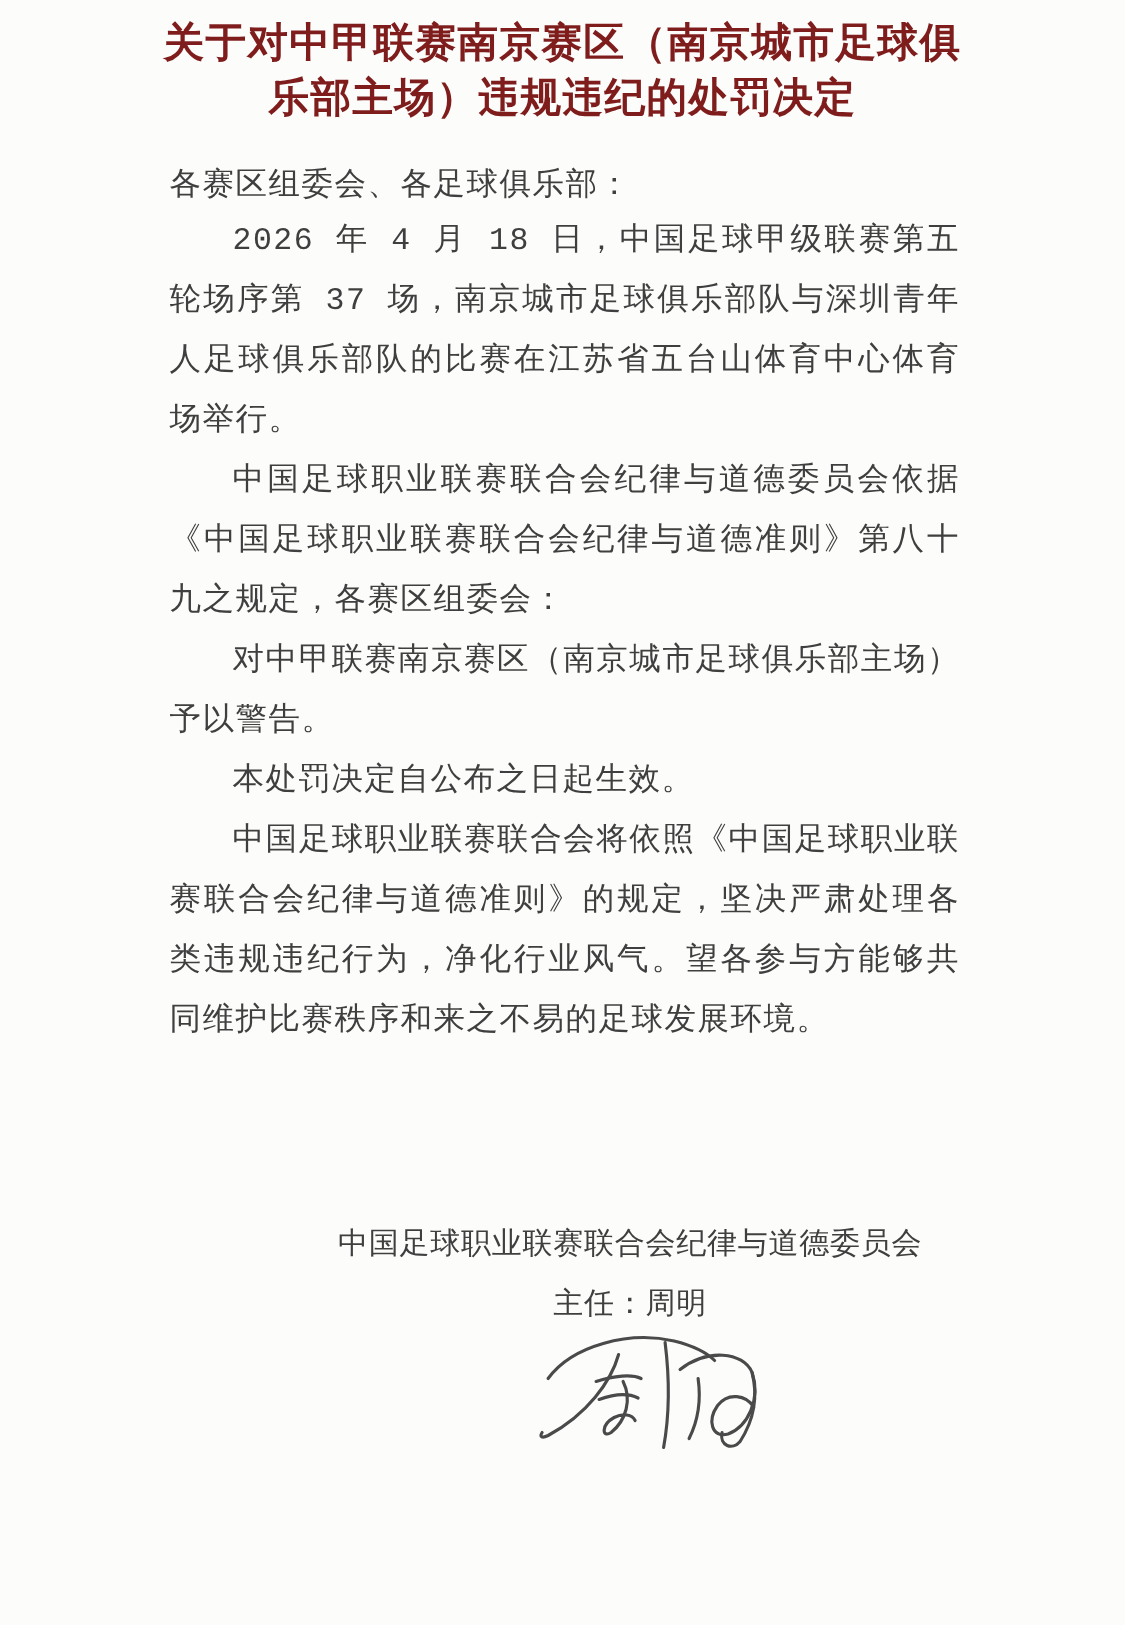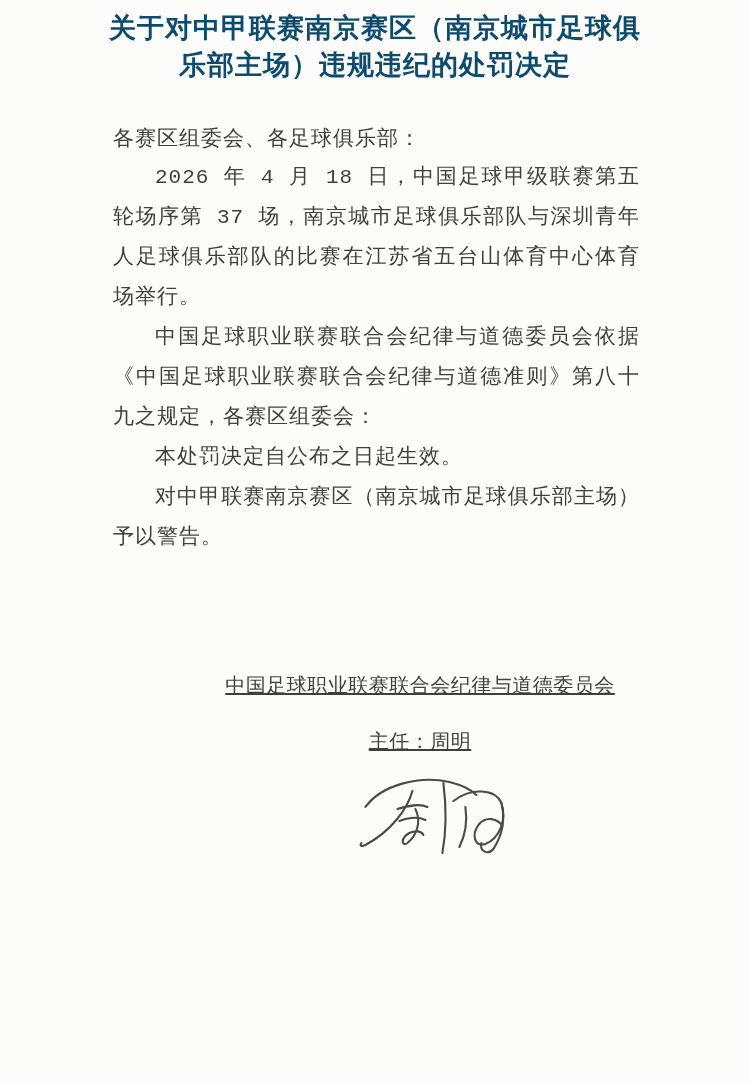--- a/index.html
+++ b/index.html
@@ -19,25 +19,25 @@
     height: 1083px;
     box-sizing: border-box;
   }
   .title {
     width: 540px;
     margin: 10px auto 0;
     text-align: center;
     font-size: 27px;
     line-height: 37px;
     font-weight: bold;
-    color: #0c4a6e;
+    color: #7f1d1d;
     letter-spacing: 1px;
   }
   .content {
-    margin: 34px 110px 0 113px;
+    margin: 18px 110px 0 113px;
     color: #3f3f3f;
     font-size: 21px;
     line-height: 40px;
     letter-spacing: 1px;
     text-align: justify;
   }
   .content p {
     margin: 0;
   }
   .salutation {
@@ -50,22 +50,21 @@
   .closing {
     width: 660px;
     margin: 107px 0 0 90px;
     text-align: center;
     color: #3f3f3f;
     font-size: 20px;
     line-height: 40px;
     letter-spacing: 0.5px;
   }
   .closing p {
-    margin: 16px;
-    text-decoration: underline;
+    margin: 0;
   }
   .signature-wrap {
     position: relative;
     height: 80px;
     margin-top: -4px;
   }
   .signature-wrap svg {
     position: absolute;
     left: 50%;
     top: 0;
@@ -76,22 +75,23 @@
 <body>
 
 <div class="page">
 
   <h1 class="title">关于对中甲联赛南京赛区（南京城市足球俱乐部主场）违规违纪的处罚决定</h1>
 
   <div class="content">
     <p class="salutation">各赛区组委会、各足球俱乐部：</p>
     <p class="para">2026 年 4 月 18 日，中国足球甲级联赛第五轮场序第 37 场，南京城市足球俱乐部队与深圳青年人足球俱乐部队的比赛在江苏省五台山体育中心体育场举行。</p>
     <p class="para">中国足球职业联赛联合会纪律与道德委员会依据《中国足球职业联赛联合会纪律与道德准则》第八十九之规定，各赛区组委会：</p>
+    <p class="para">对中甲联赛南京赛区（南京城市足球俱乐部主场）予以警告。</p>
     <p class="para">本处罚决定自公布之日起生效。</p>
-    <p class="para">对中甲联赛南京赛区（南京城市足球俱乐部主场）予以警告。</p>
+    <p class="para">中国足球职业联赛联合会将依照《中国足球职业联赛联合会纪律与道德准则》的规定，坚决严肃处理各类违规违纪行为，净化行业风气。望各参与方能够共同维护比赛秩序和来之不易的足球发展环境。</p>
   </div>
 
   <div class="closing">
     <p>中国足球职业联赛联合会纪律与道德委员会</p>
     <p>主任：周明</p>
 
     <div class="signature-wrap">
       <svg width="170" height="82" viewBox="0 0 170 82" fill="none" stroke="#4a4a4a" stroke-width="2.1" stroke-linecap="round" stroke-linejoin="round">
 
         <path d="M 10 34 C 26 12, 64 2, 94 9 C 106 12, 116 17, 121 22"></path>

